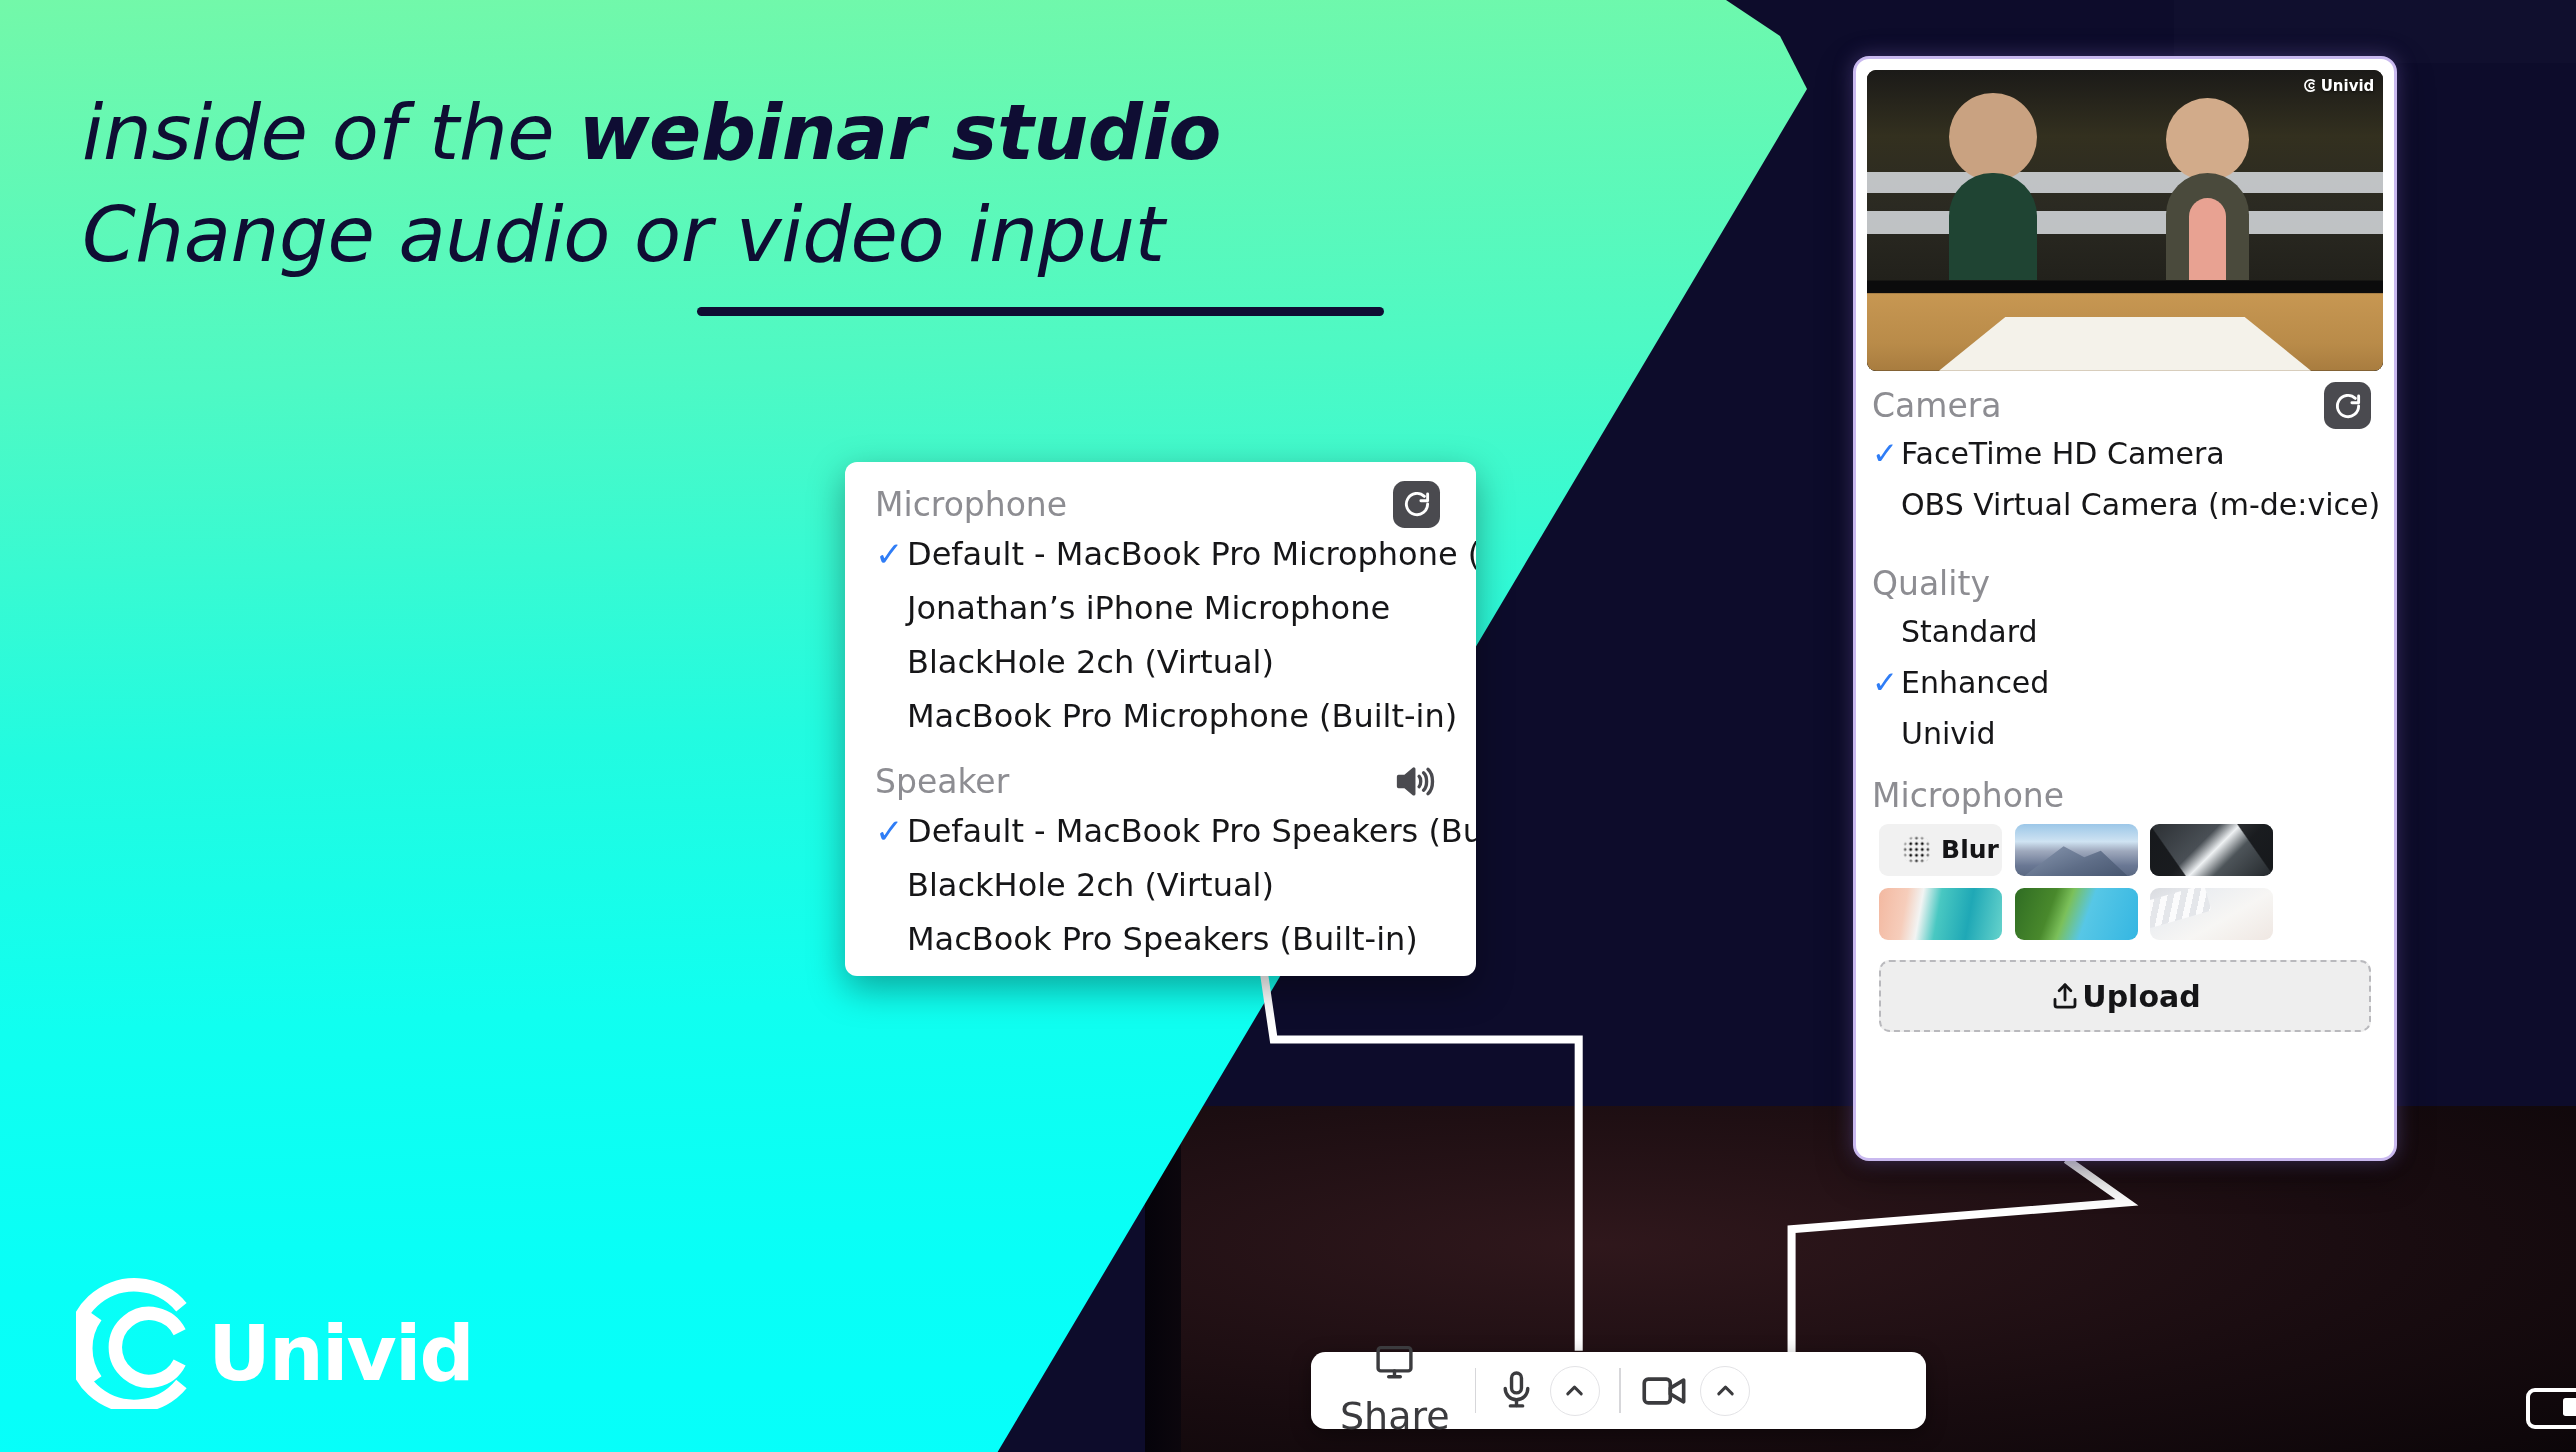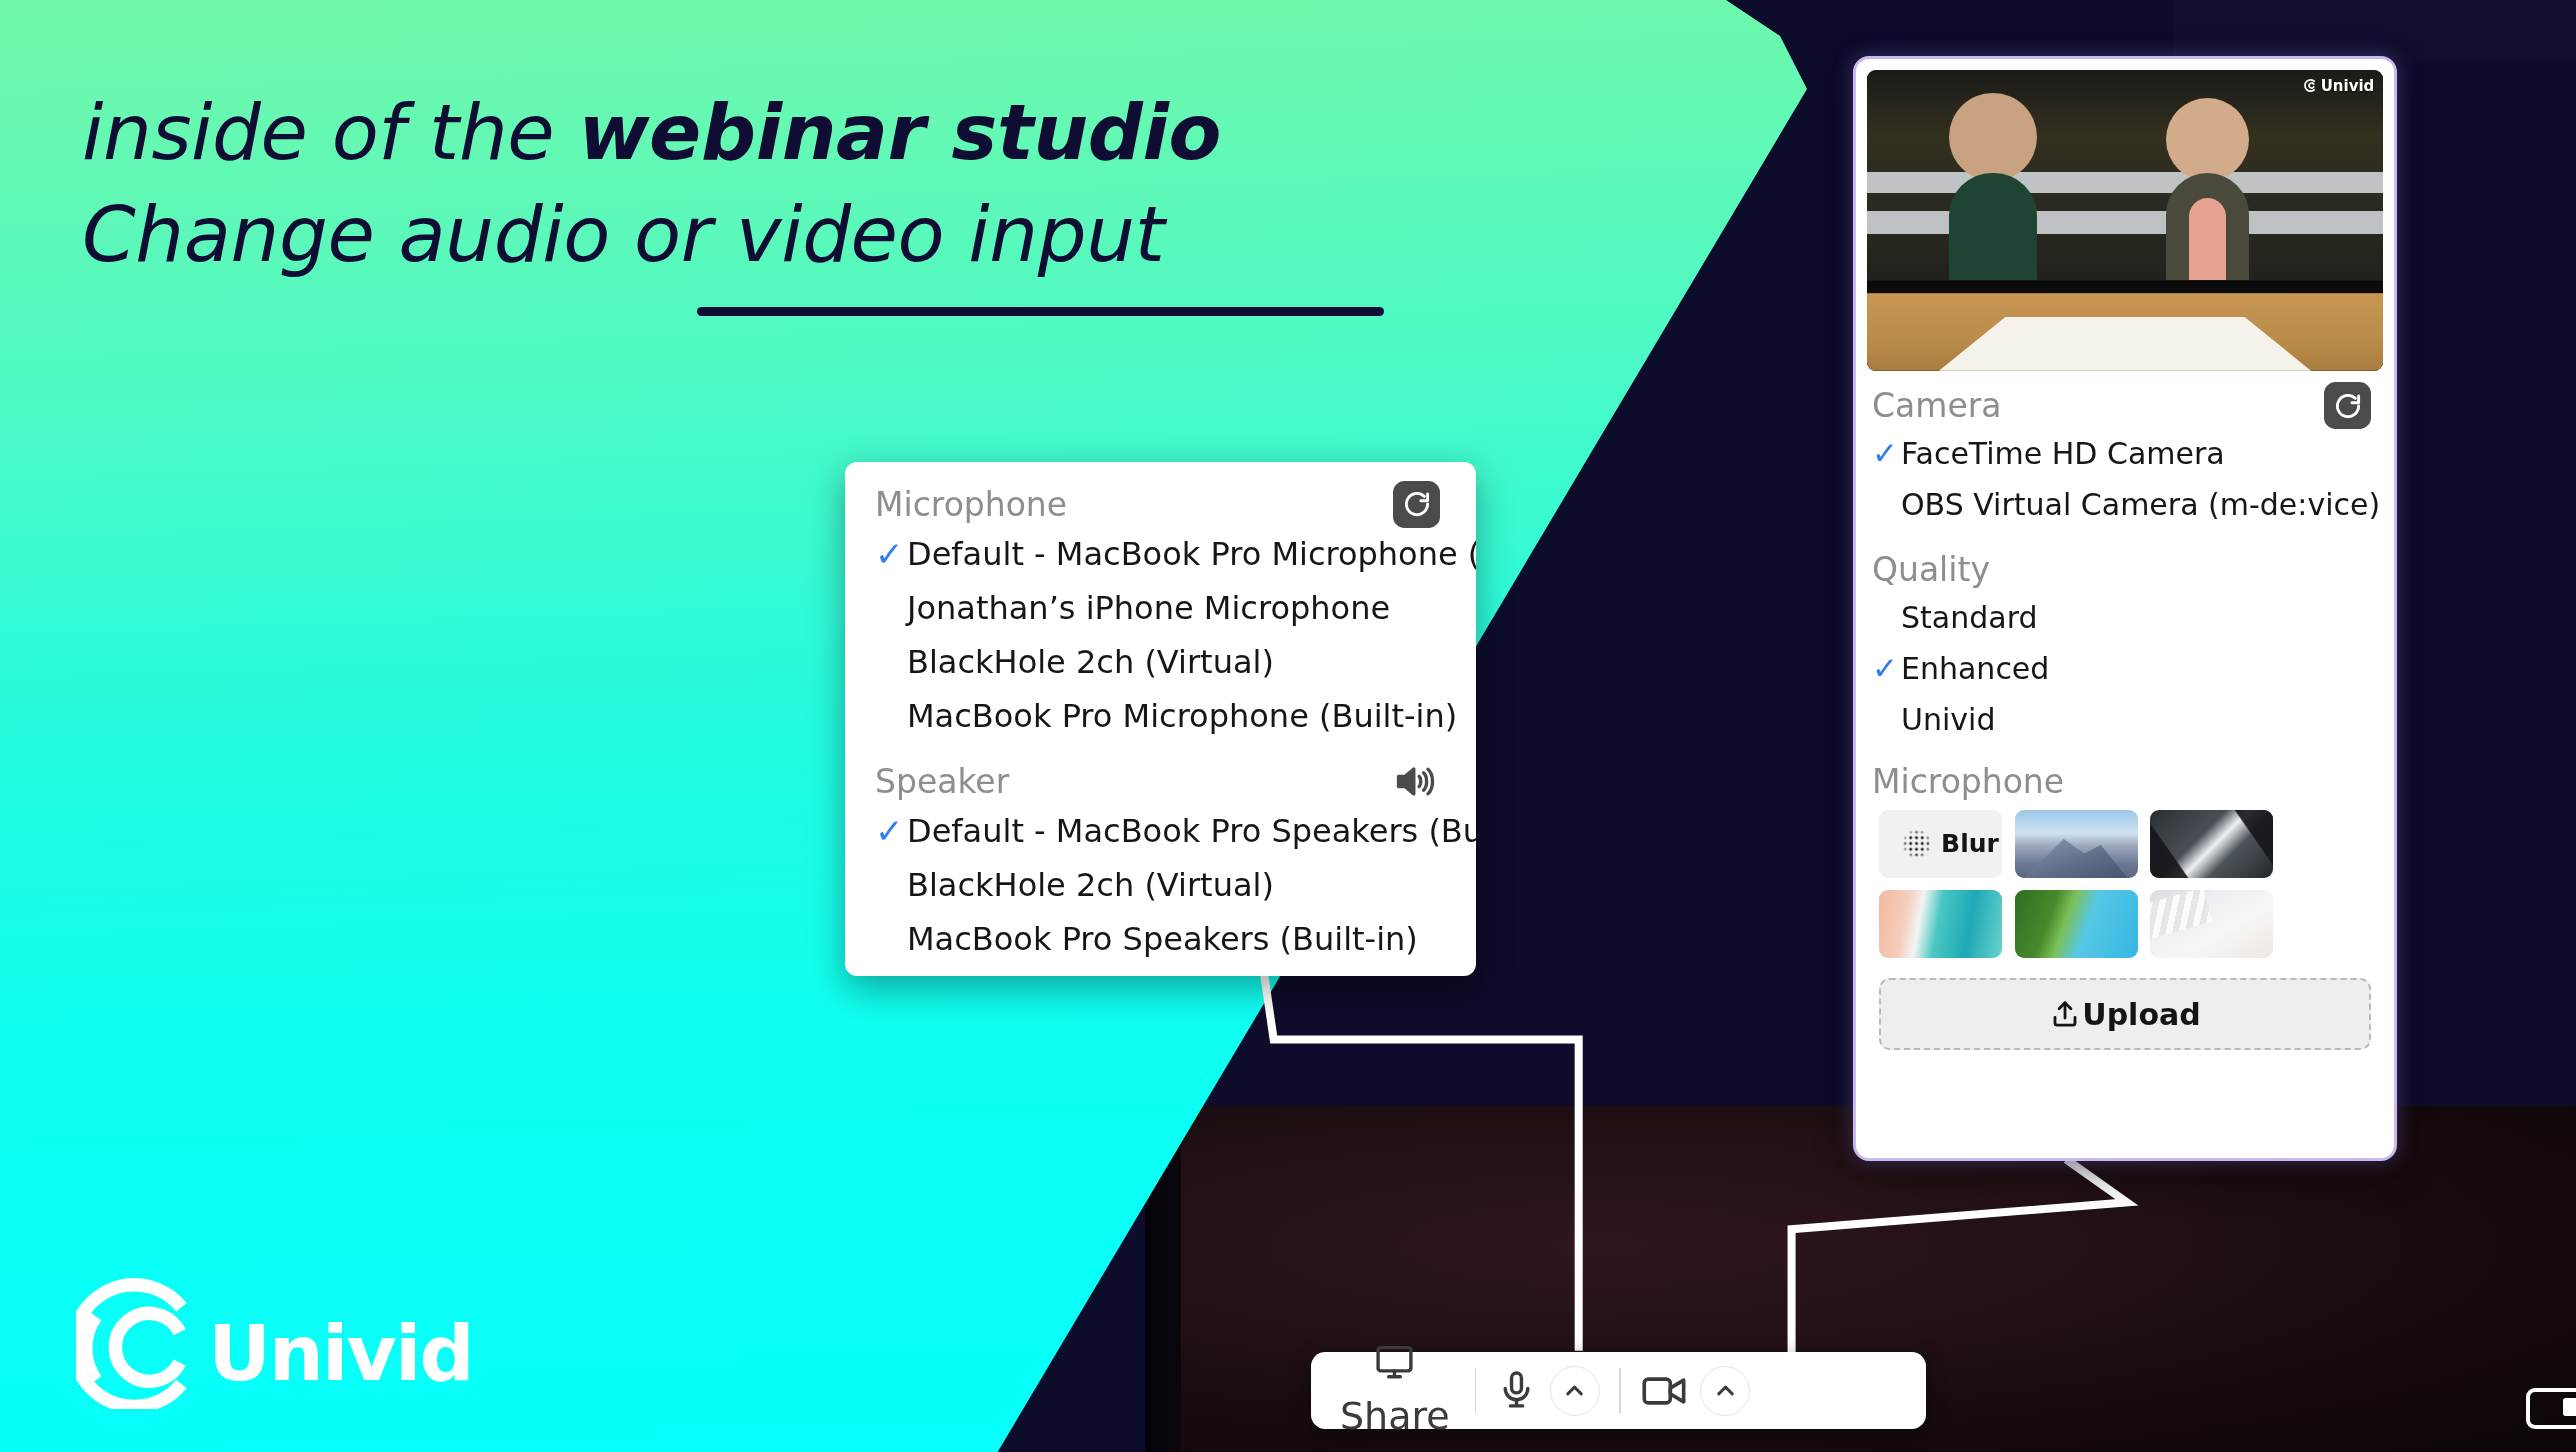--- a/index.html
+++ b/index.html
@@ -175,21 +175,21 @@
     text-shadow:0 0.9px 2.7px rgba(0,0,0,.6);
     z-index:3;
   }
 
   
   .bg-grid{
     display:flex; flex-wrap:wrap; gap:12.5px;
     padding:0 23px; margin-top:5.4px;
   }
   .thumb{
-    width:123px; height:68px; border-radius:9px; overflow:hidden;
+    width:123px; height:52px; border-radius:9px; overflow:hidden;
     cursor:pointer; position:relative;padding-left:20px;
   }
   .thumb.blur{
     background:#f1f1f1;
     display:flex; align-items:center; justify-content:center; gap:9px;
     font-size:25px; font-weight:700; color:#151517;
     font-family:"DejaVu Sans", sans-serif;
   }
   .blur-dots{
     width:30px; height:30px;
@@ -393,21 +393,21 @@
 
   <div class="opt cam-opt">
     <span class="check">✓</span>
     <span class="lbl">FaceTime HD Camera</span>
   </div>
   <div class="opt cam-opt">
     <span class="check"></span>
     <span class="lbl">OBS Virtual Camera (m-de:vice)</span>
   </div>
 
-  <div class="sec-head cam" style="margin-top:17px">
+  <div class="sec-head cam" style="margin-top:31px">
     <span>Quality</span>
   </div>
 
   <div class="opt cam-opt">
     <span class="check"></span>
     <span class="lbl">Standard</span>
   </div>
   <div class="opt cam-opt">
     <span class="check">✓</span>
     <span class="lbl">Enhanced</span>

